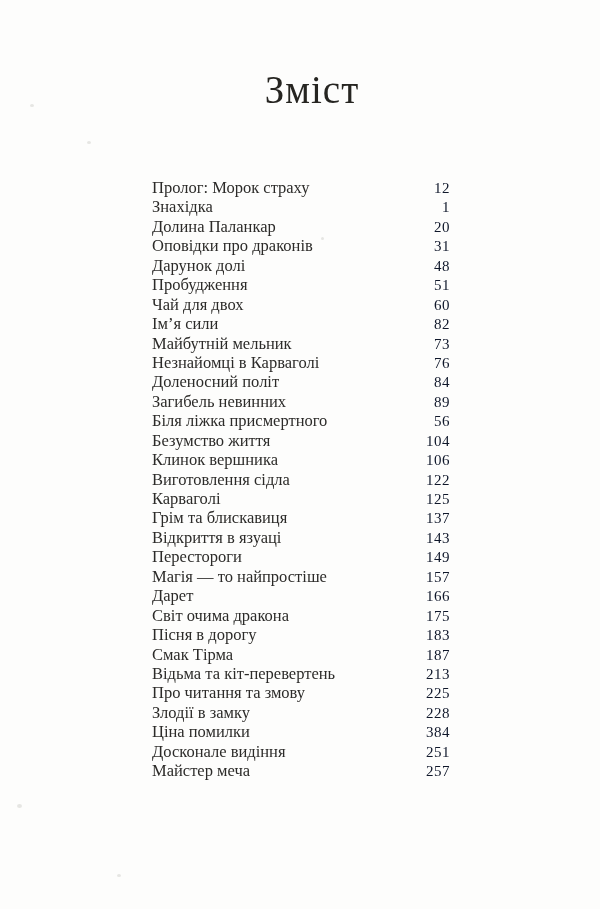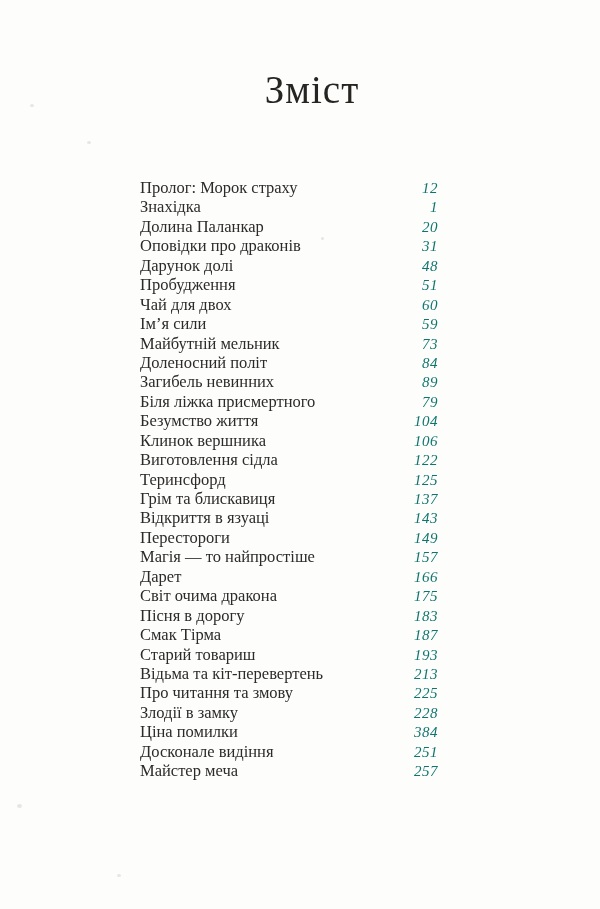--- a/index.html
+++ b/index.html
@@ -28,40 +28,39 @@
     text-align: center;
     font-size: 39px;
     font-weight: 500;
     line-height: 40px;
     letter-spacing: 1px;
     color: #262521;
   }
   .toc {
     position: absolute;
     top: 178px;
-    left: 140px;
+    left: 152px;
     width: 298px;
   }
   .toc-row {
     display: flex;
     justify-content: space-between;
     align-items: baseline;
     height: 19.45px;
   }
   .toc-title {
     font-size: 16.5px;
     line-height: 19.45px;
     white-space: nowrap;
   }
   .toc-page {
     font-size: 15px;
     line-height: 19.45px;
-    font-style: italic;
     letter-spacing: 0.5px;
-    color: #0f766e;
+    color: #0f172a;
   }
   .speckle {
     position: absolute;
     border-radius: 50%;
     background: #e6e6e3;
   }
   .sp1 { left: 30px;  top: 104px; width: 4px; height: 3px; }
   .sp2 { left: 87px;  top: 141px; width: 4px; height: 3px; }
   .sp3 { left: 321px; top: 237px; width: 3px; height: 3px; }
   .sp4 { left: 17px;  top: 804px; width: 5px; height: 4px; }
@@ -104,61 +103,65 @@
     <span class="toc-page">51</span>
   </div>
 
   <div class="toc-row">
     <span class="toc-title">Чай для двох</span>
     <span class="toc-page">60</span>
   </div>
 
   <div class="toc-row">
     <span class="toc-title">Ім’я сили</span>
-    <span class="toc-page">59</span>
+    <span class="toc-page">82</span>
   </div>
 
   <div class="toc-row">
     <span class="toc-title">Майбутній мельник</span>
     <span class="toc-page">73</span>
   </div>
 
+  <div class="toc-row">
+    <span class="toc-title">Незнайомці в Карваголі</span>
+    <span class="toc-page">76</span>
+  </div>
 
   <div class="toc-row">
     <span class="toc-title">Доленосний політ</span>
     <span class="toc-page">84</span>
   </div>
 
   <div class="toc-row">
     <span class="toc-title">Загибель невинних</span>
     <span class="toc-page">89</span>
   </div>
 
   <div class="toc-row">
     <span class="toc-title">Біля ліжка присмертного</span>
-    <span class="toc-page">79</span>
+    <span class="toc-page">56</span>
   </div>
 
   <div class="toc-row">
     <span class="toc-title">Безумство життя</span>
     <span class="toc-page">104</span>
   </div>
 
   <div class="toc-row">
     <span class="toc-title">Клинок вершника</span>
     <span class="toc-page">106</span>
   </div>
 
   <div class="toc-row">
     <span class="toc-title">Виготовлення сідла</span>
     <span class="toc-page">122</span>
   </div>
 
   <div class="toc-row">
-    <span class="toc-title">Теринсфорд</span>
+    <span class="toc-title">Карваголі</span>
     <span class="toc-page">125</span>
   </div>
 
   <div class="toc-row">
     <span class="toc-title">Грім та блискавиця</span>
     <span class="toc-page">137</span>
   </div>
 
   <div class="toc-row">
     <span class="toc-title">Відкриття в язуаці</span>
@@ -188,24 +191,20 @@
   <div class="toc-row">
     <span class="toc-title">Пісня в дорогу</span>
     <span class="toc-page">183</span>
   </div>
 
   <div class="toc-row">
     <span class="toc-title">Смак Тірма</span>
     <span class="toc-page">187</span>
   </div>
 
-  <div class="toc-row">
-    <span class="toc-title">Старий товариш</span>
-    <span class="toc-page">193</span>
-  </div>
 
   <div class="toc-row">
     <span class="toc-title">Відьма та кіт-перевертень</span>
     <span class="toc-page">213</span>
   </div>
 
   <div class="toc-row">
     <span class="toc-title">Про читання та змову</span>
     <span class="toc-page">225</span>
   </div>

